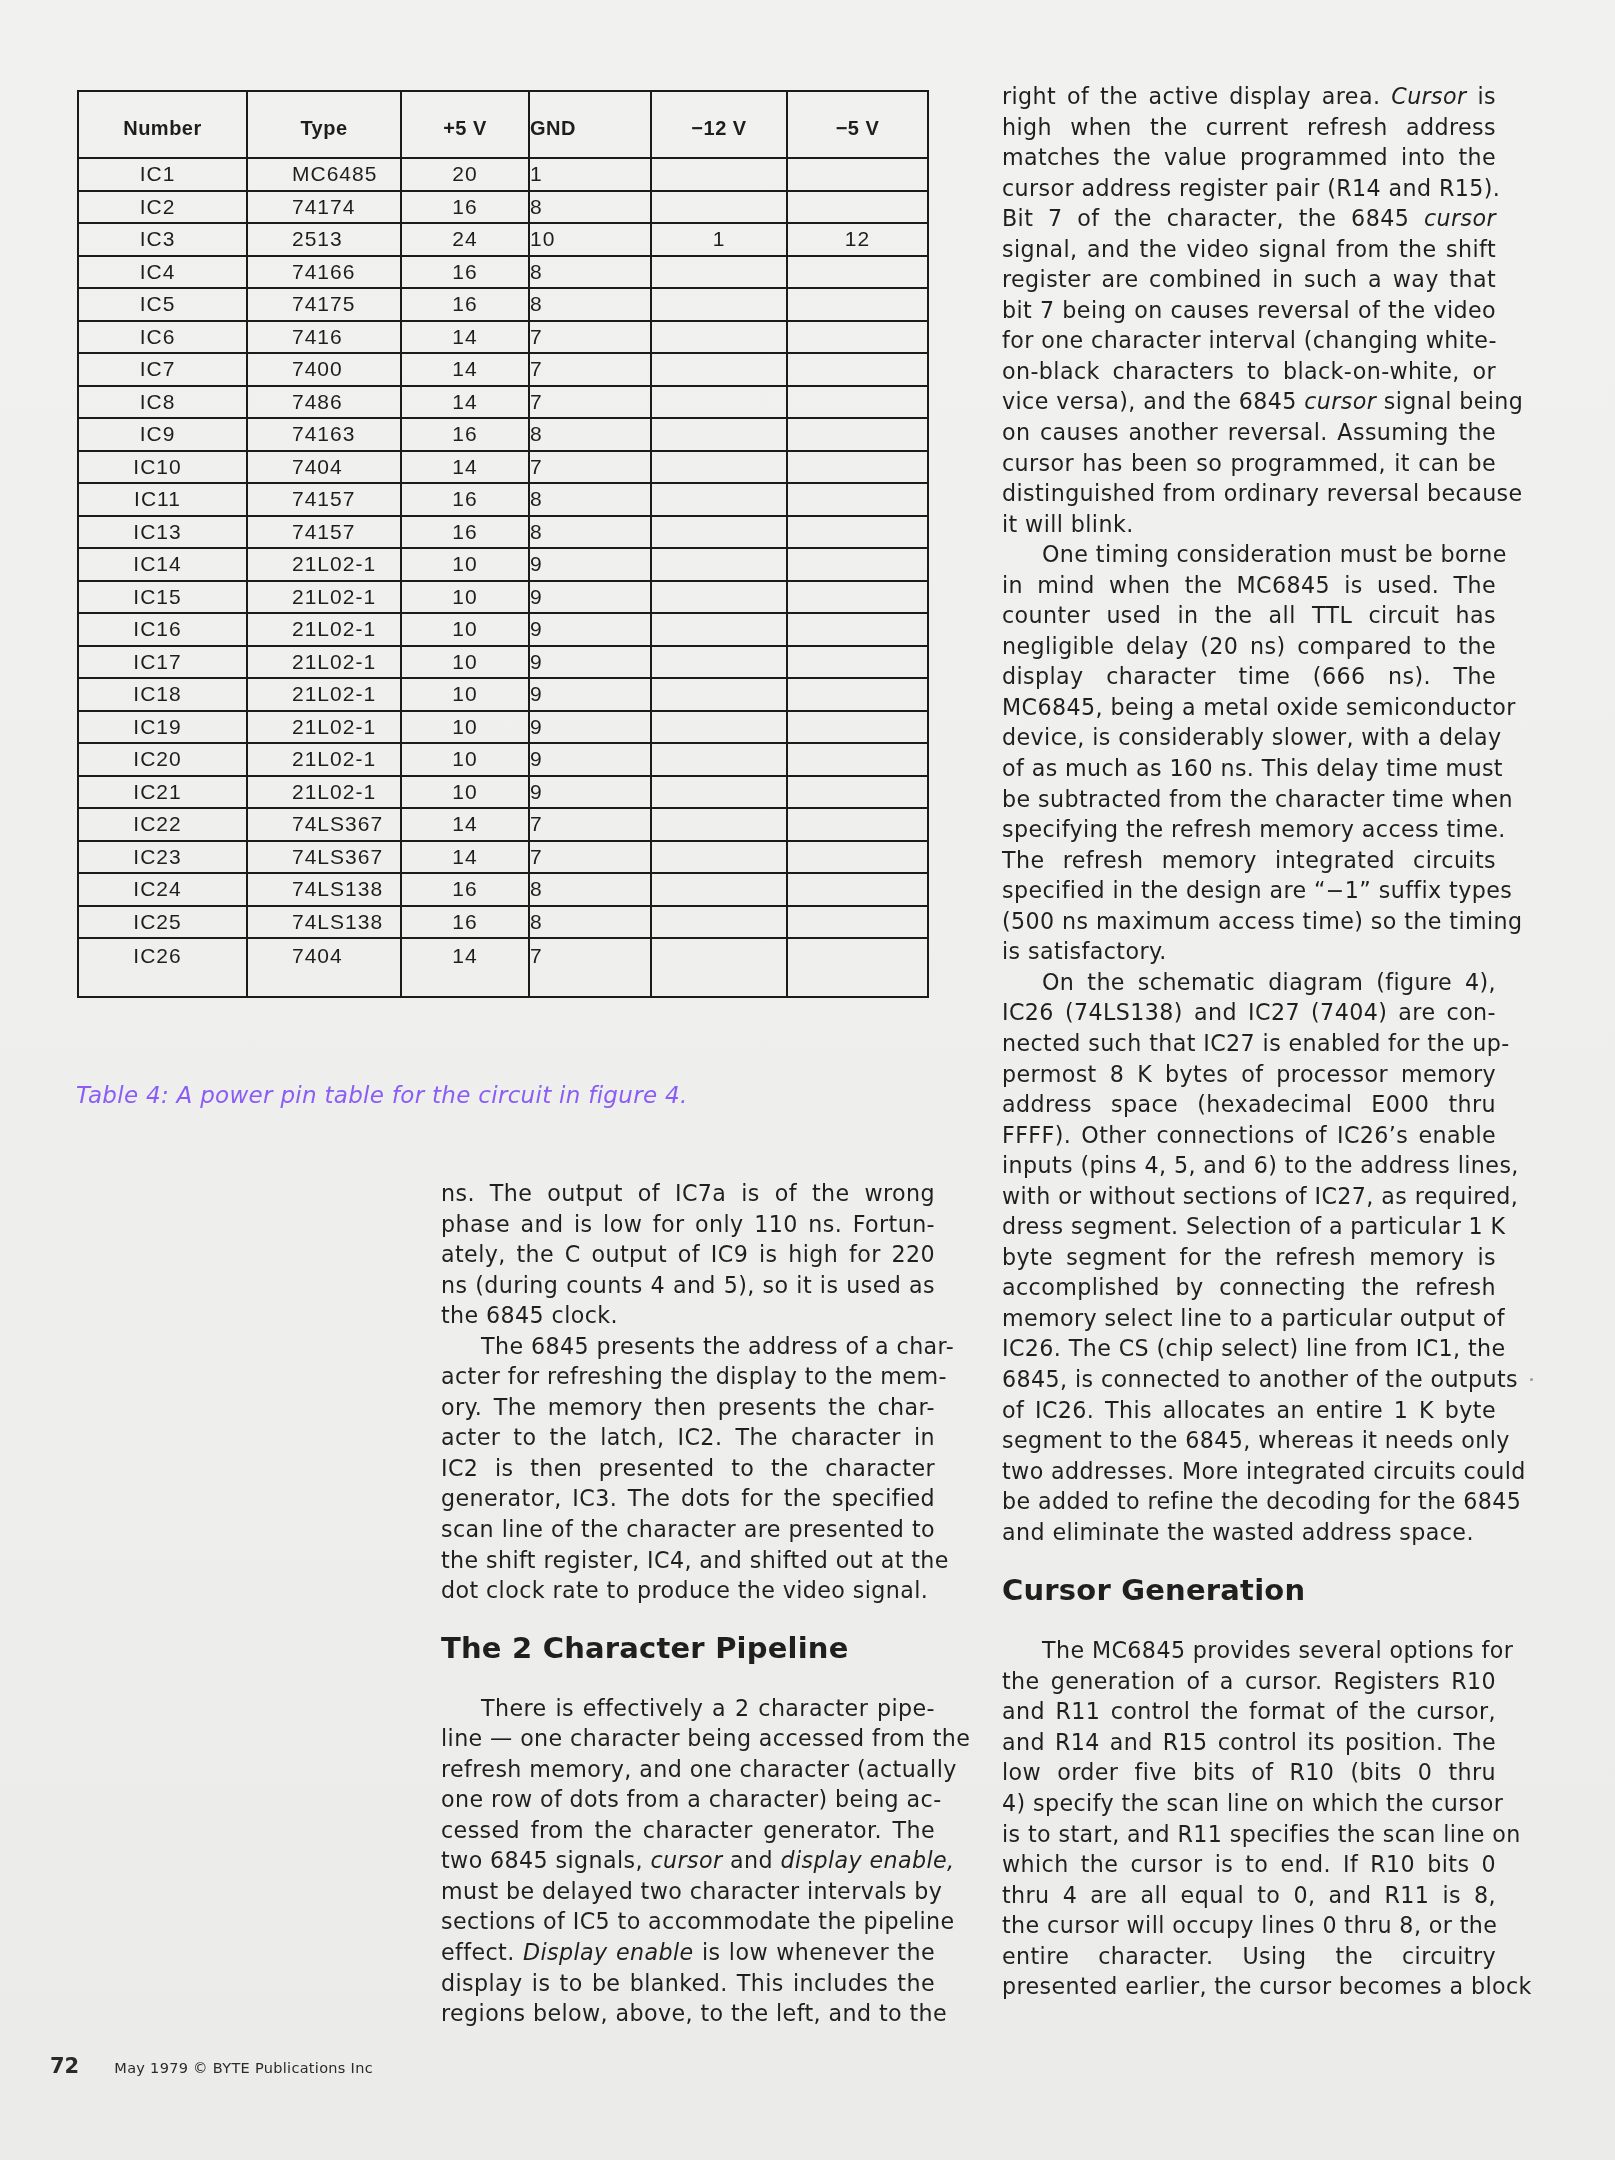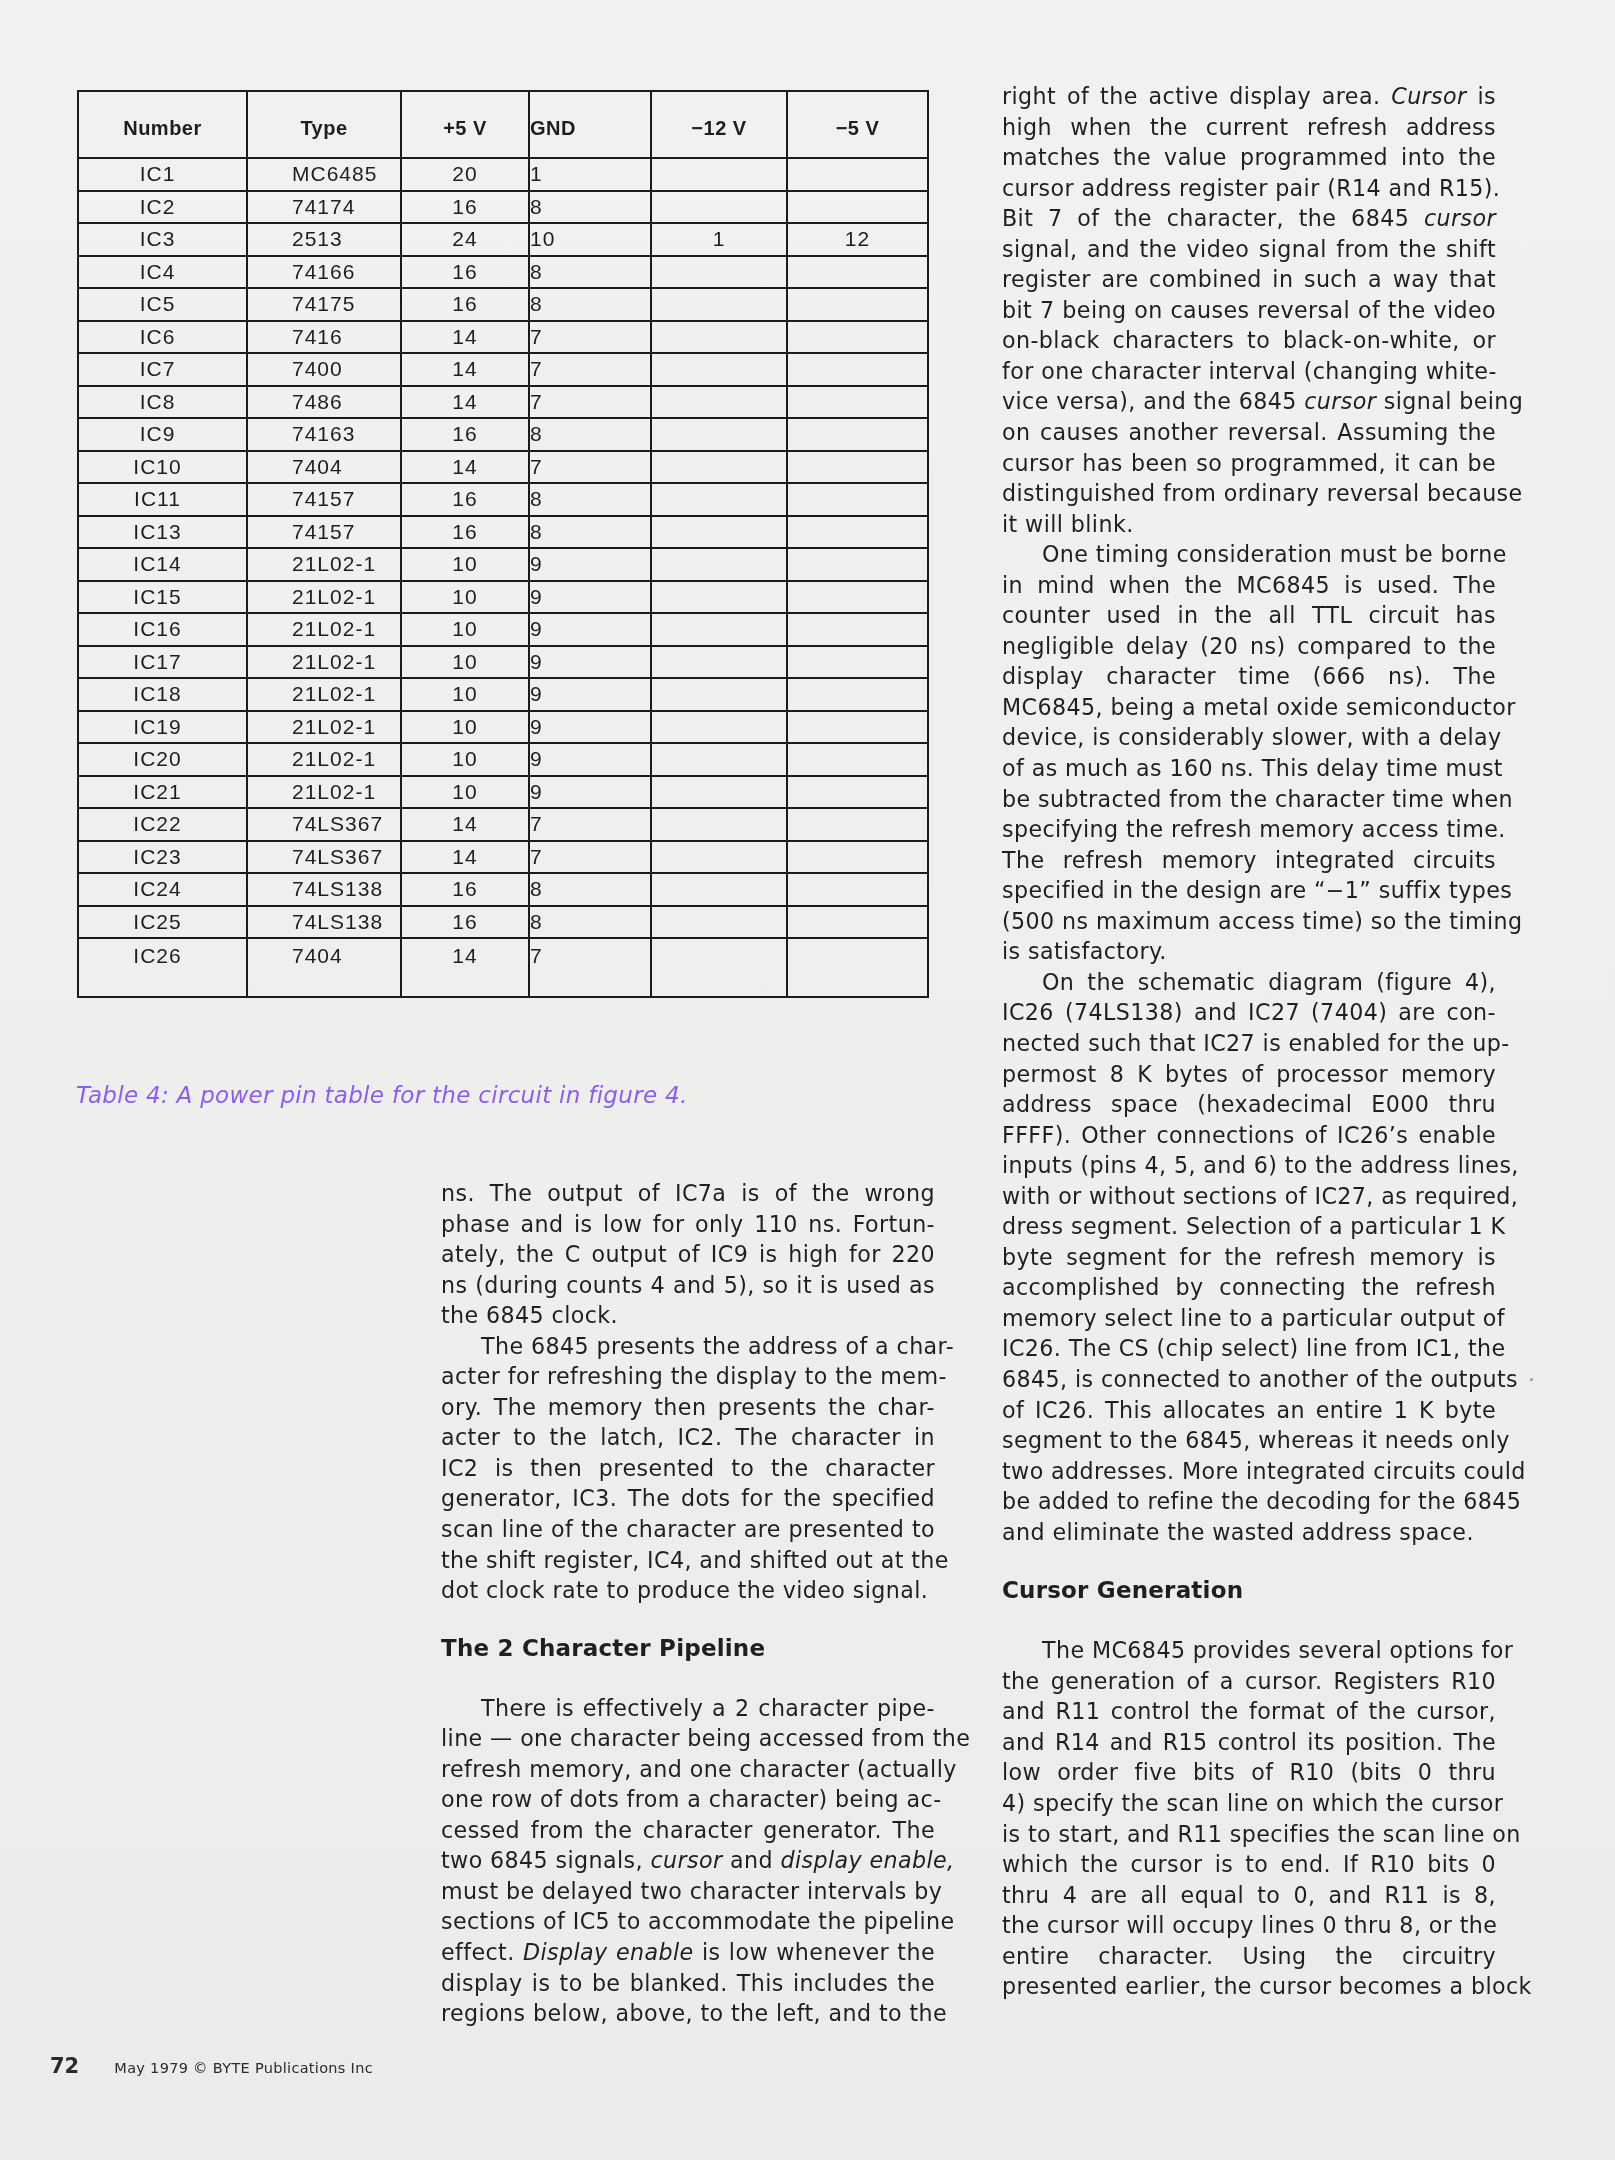--- a/index.html
+++ b/index.html
@@ -58,21 +58,21 @@
     font-family:"DejaVu Sans", sans-serif;
     font-size:22.2px;
     line-height:30.55px;
     color:#1f1f1f;
     letter-spacing:0.4px;
   }
   .col .ln { display:block; text-align:justify; text-align-last:justify; white-space:nowrap; }
   .col .ln.end { text-align-last:left; }
   .col .ind { text-indent:40px; }
   .col em { font-style:italic; }
-  .col h3 { margin:0; font-size:23px; font-weight:bold; letter-spacing:0.2px; line-height:30px; }
+  .col h3 { margin:0; font-size:29px; font-weight:bold; letter-spacing:0.2px; line-height:30px; }
   #col-mid { left:441px; top:1178px; width:494px; }
   #col-right { left:1002px; top:81px; width:494px; }
 
   .footer {
     position:absolute; left:50px; top:2054px;
     font-family:"DejaVu Sans", sans-serif;
     color:#2a2a2a;
   }
   .footer .pg { font-weight:bold; font-size:21px; margin-right:30px; }
   .footer .cr { font-size:14.5px; letter-spacing:0.3px; }
@@ -340,22 +340,22 @@
 <div class="col" id="col-right">
   <div>
     <span class="ln"><span>right of the active display area. </span><em>Cursor</em><span> is</span></span>
     <span class="ln">high when the current refresh address</span>
     <span class="ln">matches the value programmed into the</span>
     <span class="ln">cursor address register pair (R14 and R15).</span>
     <span class="ln"><span>Bit 7 of the character, the 6845 </span><em>cursor</em></span>
     <span class="ln">signal, and the video signal from the shift</span>
     <span class="ln">register are combined in such a way that</span>
     <span class="ln">bit 7 being on causes reversal of the video</span>
+    <span class="ln">for one character interval (changing white-</span>
     <span class="ln">on-black characters to black-on-white, or</span>
-    <span class="ln">for one character interval (changing white-</span>
     <span class="ln"><span>vice versa), and the 6845 </span><em>cursor</em><span> signal being</span></span>
     <span class="ln">on causes another reversal. Assuming the</span>
     <span class="ln">cursor has been so programmed, it can be</span>
     <span class="ln">distinguished from ordinary reversal because</span>
     <span class="ln end">it will blink.</span>
   </div>
 
   <div>
     <span class="ln ind">One timing consideration must be borne</span>
     <span class="ln">in mind when the MC6845 is used. The</span>

